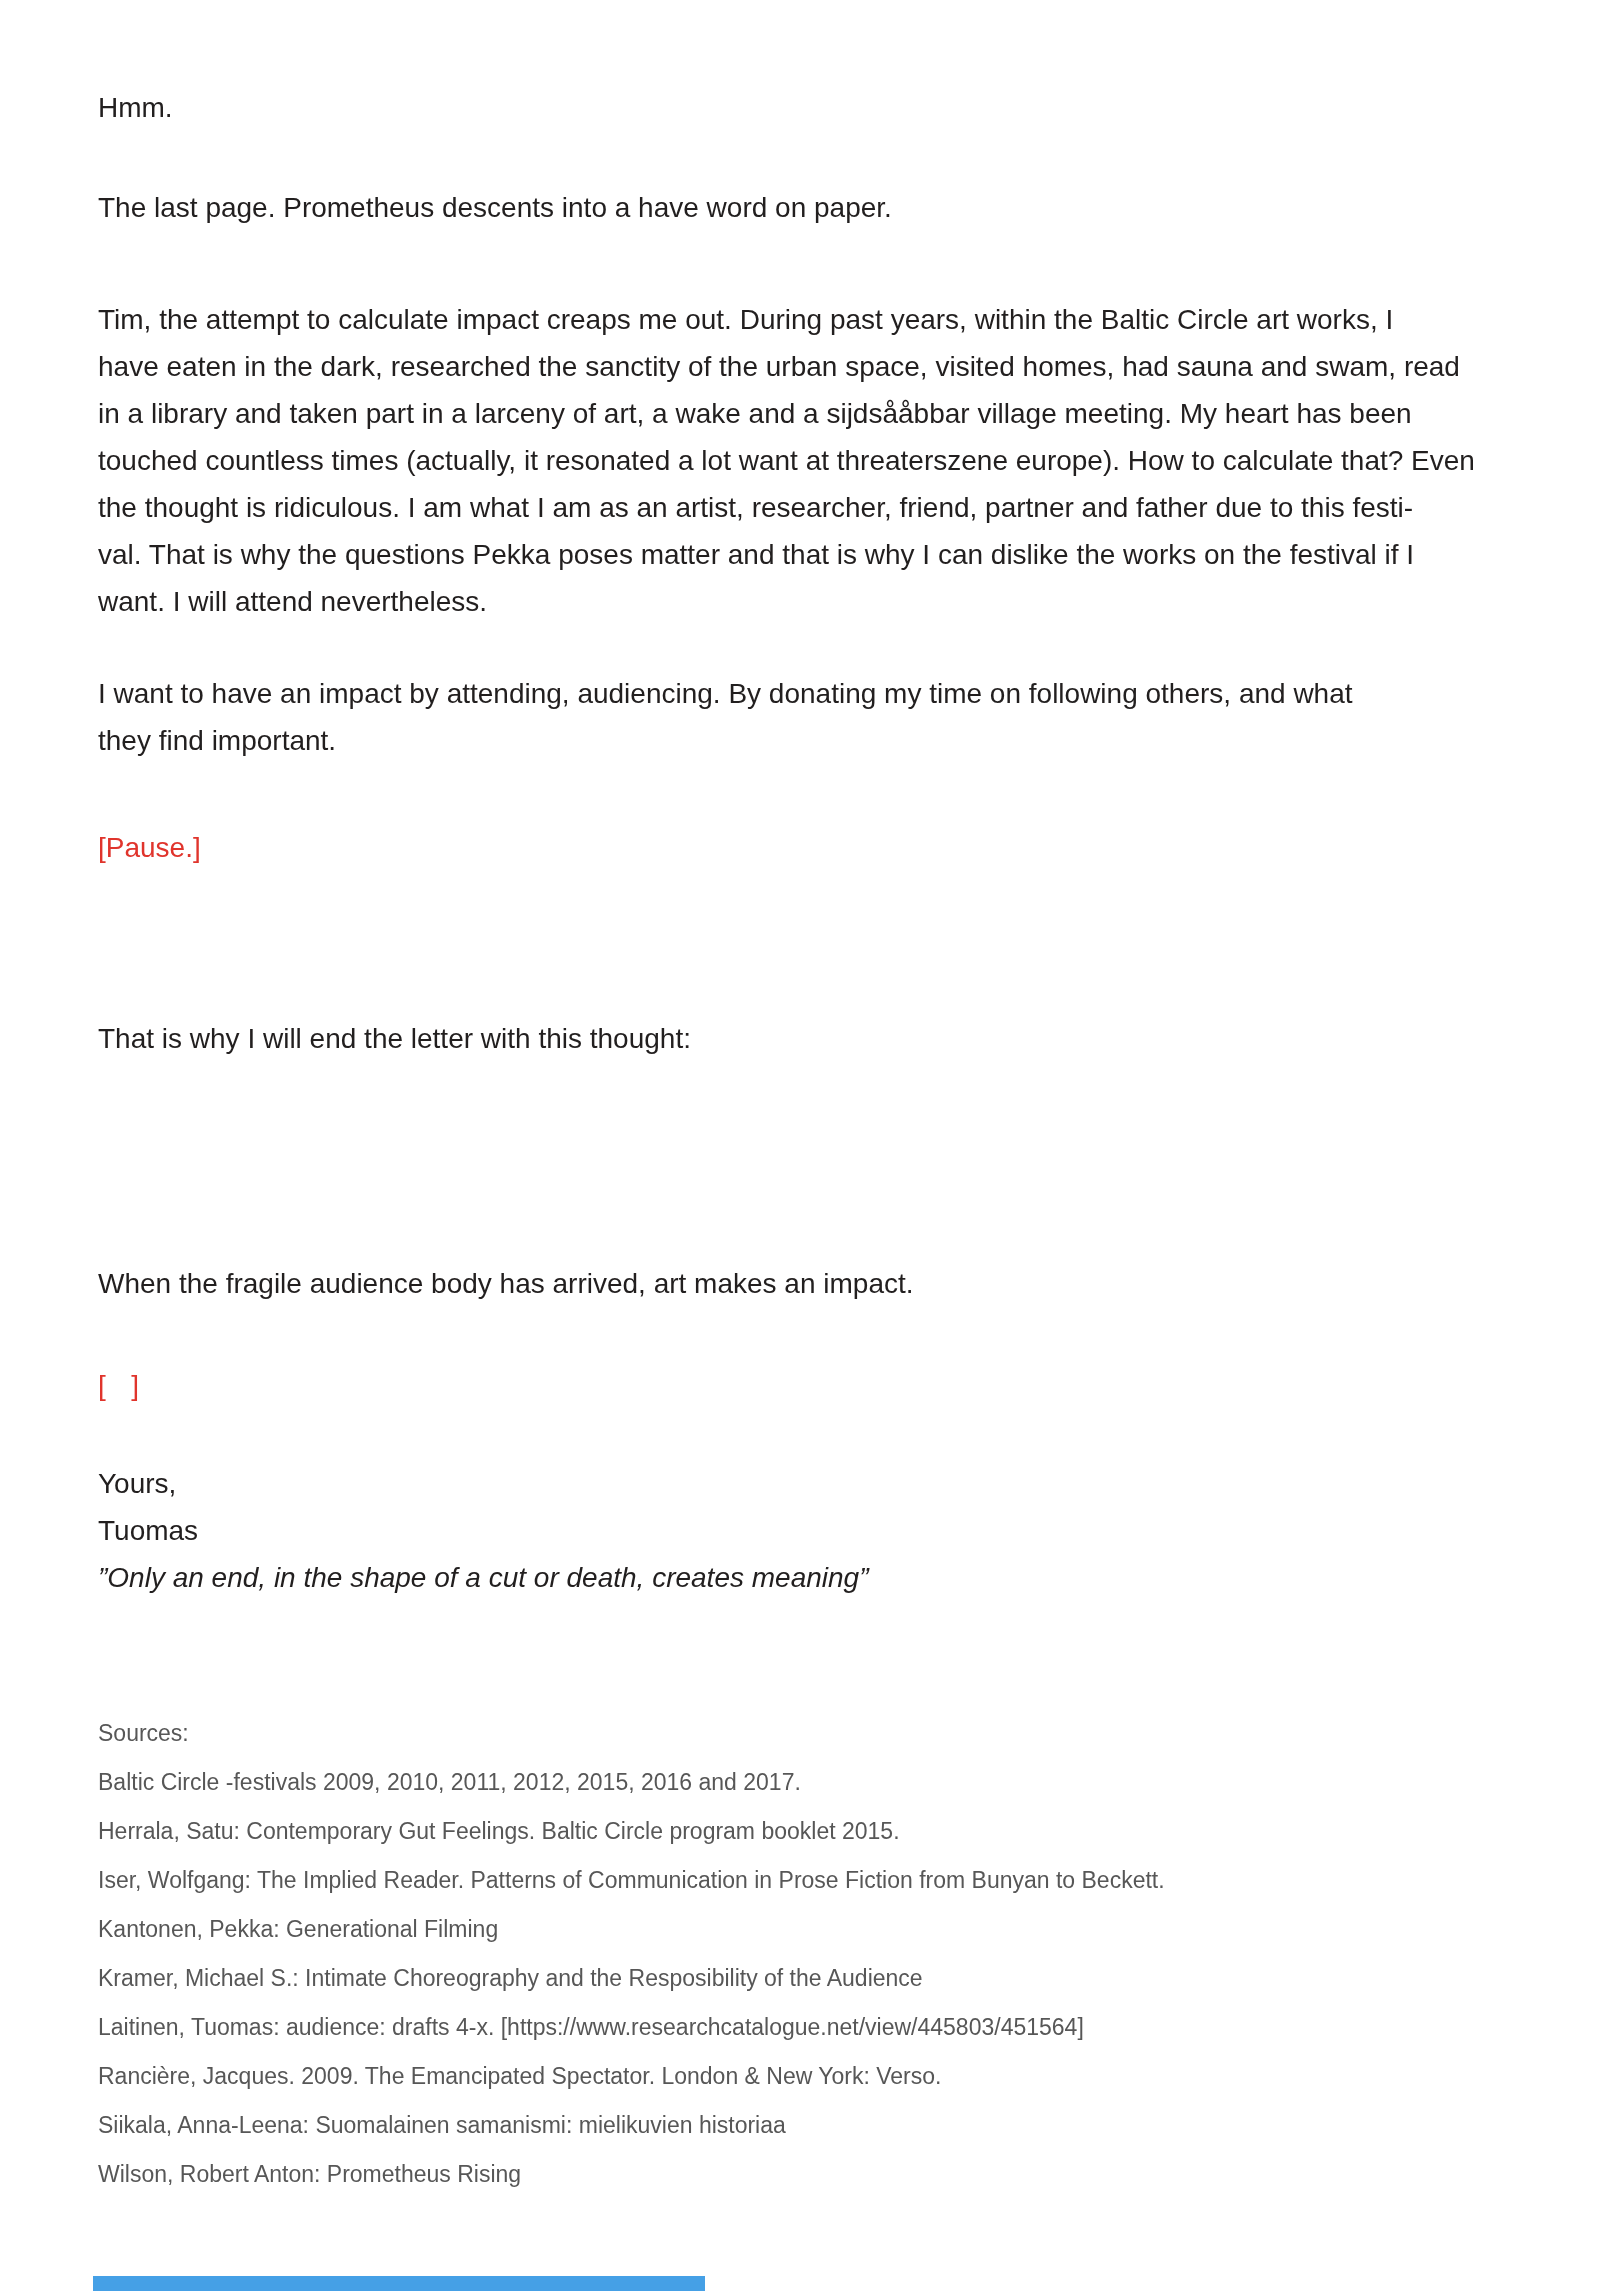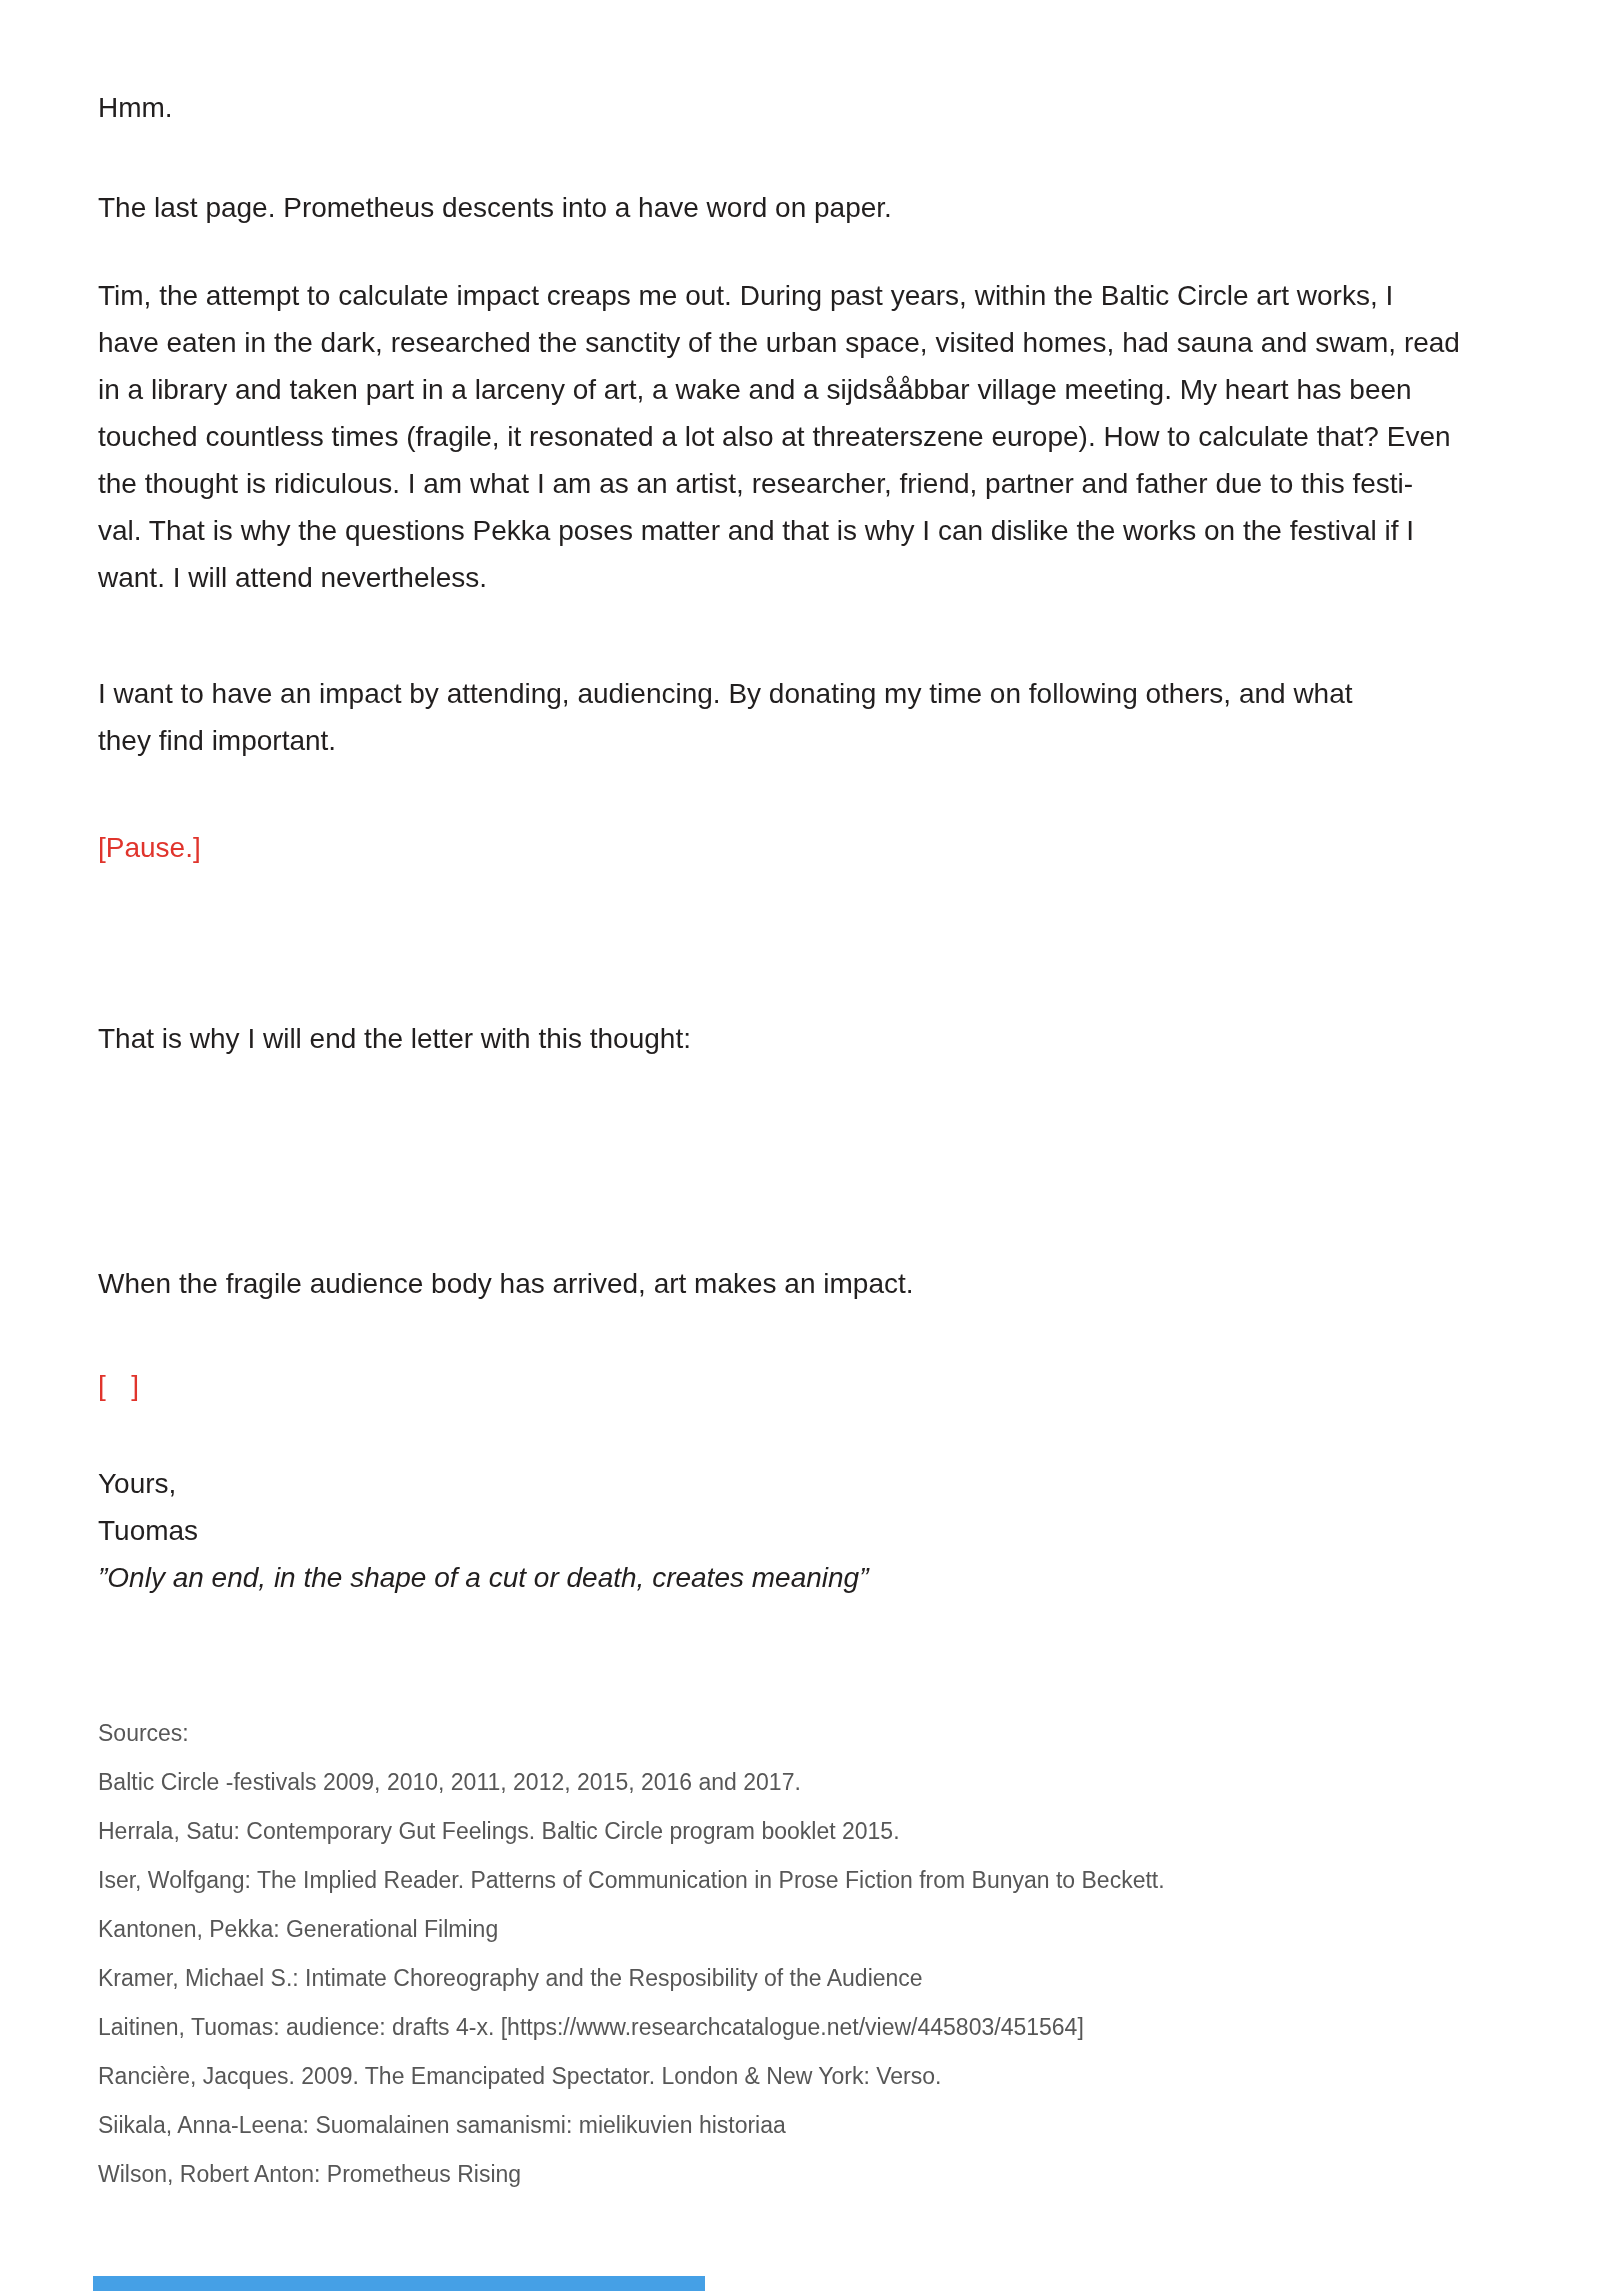--- a/index.html
+++ b/index.html
@@ -43,25 +43,25 @@
 </style>
 </head>
 <body>
 
 <div class="page">
 
   <div class="block" style="top:84px">Hmm.</div>
 
   <div class="block" style="top:184px">The last page. Prometheus descents into a have word on paper.</div>
 
-  <div class="block" style="top:272px">
+  <div class="block" style="top:296px">
       <div class="line">Tim, the attempt to calculate impact creaps me out. During past years, within the Baltic Circle art works, I</div>
       <div class="line">have eaten in the dark, researched the sanctity of the urban space, visited homes, had sauna and swam, read</div>
       <div class="line">in a library and taken part in a larceny of art, a wake and a sijdsååbbar village meeting. My heart has been</div>
-      <div class="line">touched countless times (fragile, it resonated a lot also at threaterszene europe). How to calculate that? Even</div>
+      <div class="line">touched countless times (actually, it resonated a lot want at threaterszene europe). How to calculate that? Even</div>
       <div class="line">the thought is ridiculous. I am what I am as an artist, researcher, friend, partner and father due to this festi-</div>
       <div class="line">val. That is why the questions Pekka poses matter and that is why I can dislike the works on the festival if I</div>
       <div class="line">want. I will attend nevertheless.</div>
     </div>
 
   <div class="block" style="top:670px">
       <div class="line">I want to have an impact by attending, audiencing. By donating my time on following others, and what</div>
       <div class="line">they find important.</div>
     </div>
 

